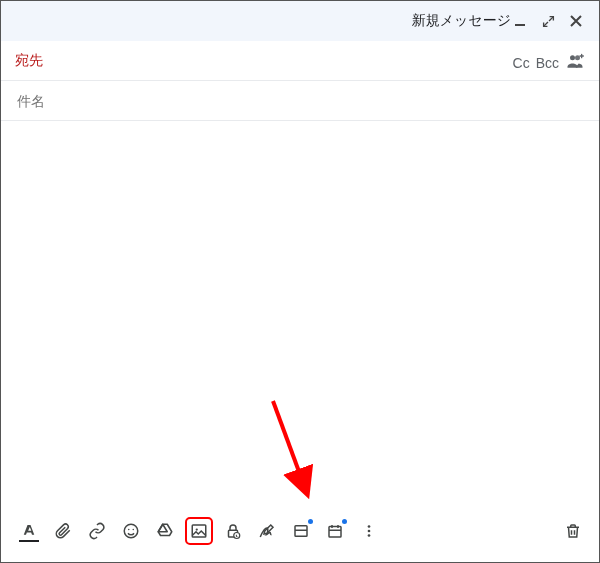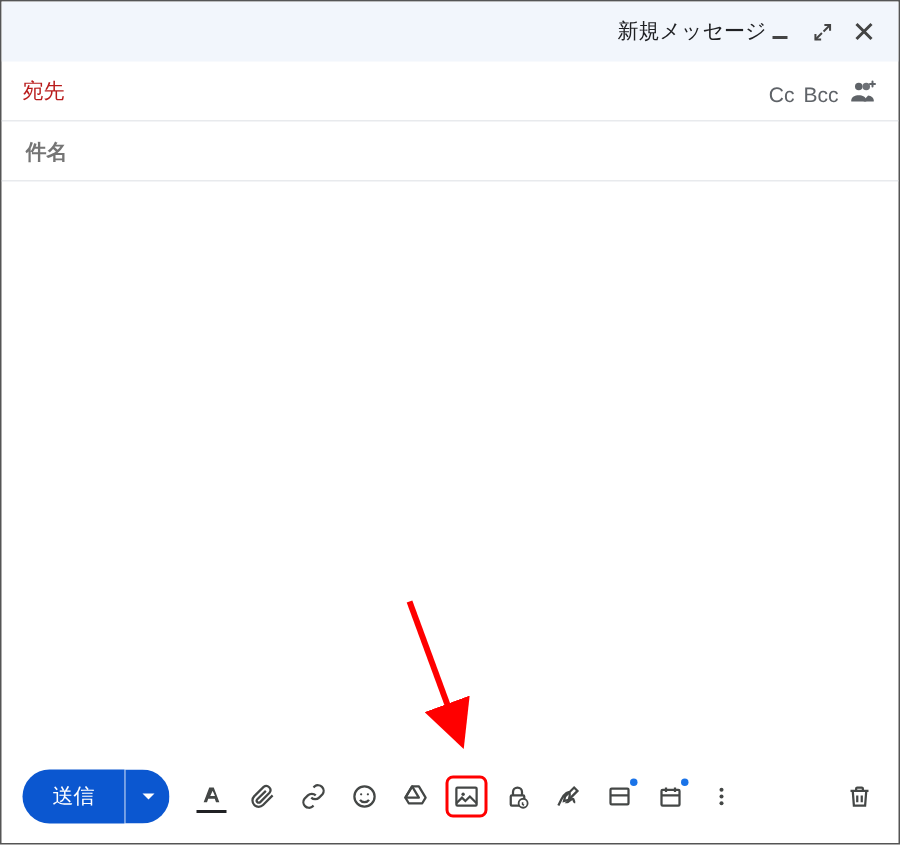--- a/index.html
+++ b/index.html
@@ -161,34 +161,26 @@
             <circle cx="15" cy="8" r="3" fill-opacity="0.9"></circle>
           <path d="M3 19c0-2.5 3-4 6-4s6 1.5 6 4v1H3z"></path>
           <path d="M13 19v1h8v-1c0-2-2-3.5-4.5-3.9"></path>
           <path d="M20 4v4M18 6h4" stroke="#5f6368" stroke-width="1.6" stroke-linecap="round"></path>
         </svg>
       </span>
     </span>
   </div>
 
   <div class="row">
-    <input class="input" style="color: #3b82f6; font-weight: bold;" placeholder="件名">
+    <input class="input" style="color: #3b82f6;" placeholder="件名">
   </div>
 
   <div class="body-area" contenteditable="true" style=""></div>
 
   <div class="toolbar">
-    <span class="send-split">
-      <button class="send-btn">送信</button>
-      <button class="send-more">
-        <svg width="10" height="10" viewBox="0 0 10 10" fill="#fff">
-            <path d="M1 3 L5 7 L9 3 Z"></path>
-          </svg>
-      </button>
-    </span>
 
     <span class="tool" title="formatting">
       <svg width="18" height="18" viewBox="0 0 24 24" fill="#444746">
           <path d="M10 4h4l5 13h-3l-1.1-3h-5.8L8 17H5L10 4zm.9 7.5h4.2L13 6.8 10.9 11.5z"></path>
         </svg>
       <span class="format-underline"></span>
     </span>
 
     <span class="tool">
       <svg width="18" height="18" viewBox="0 0 24 24" fill="none" stroke="#444746" stroke-width="2">

